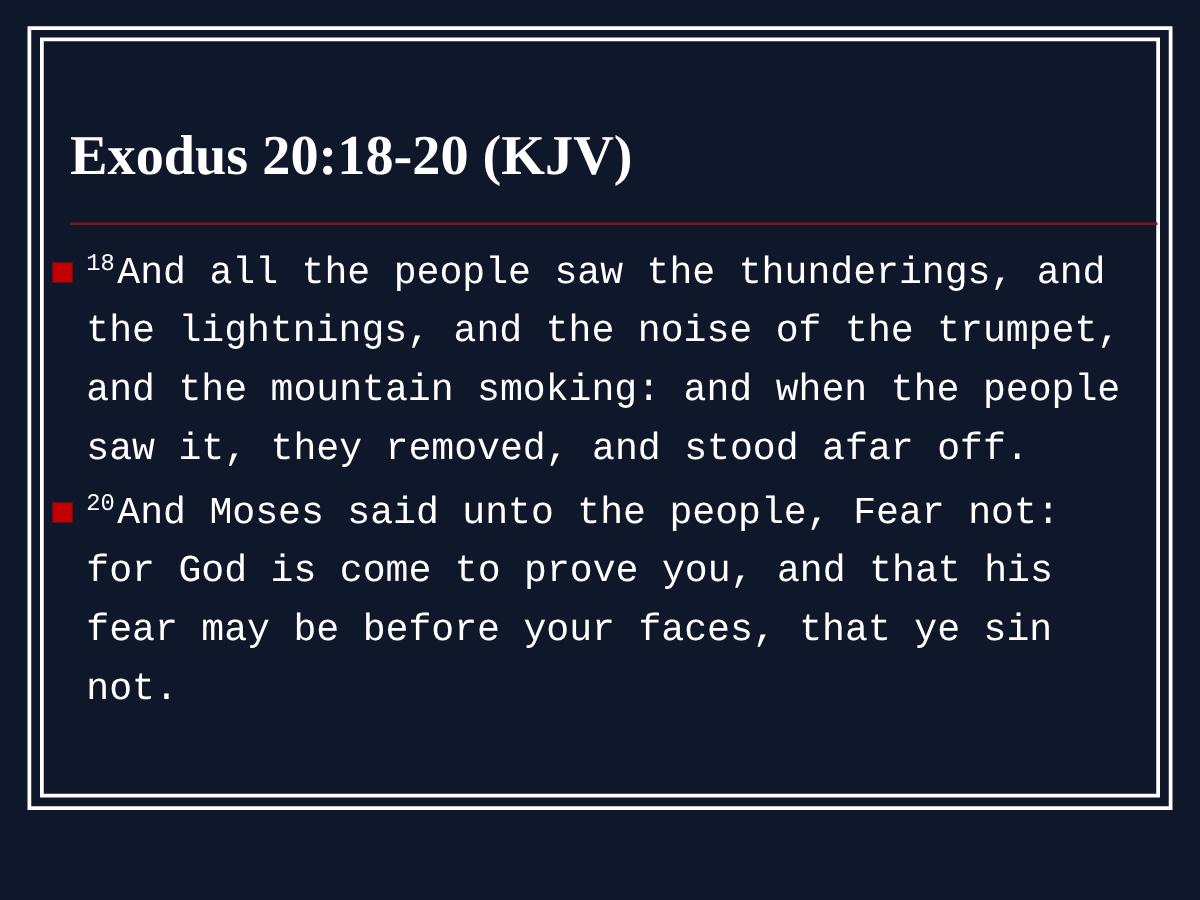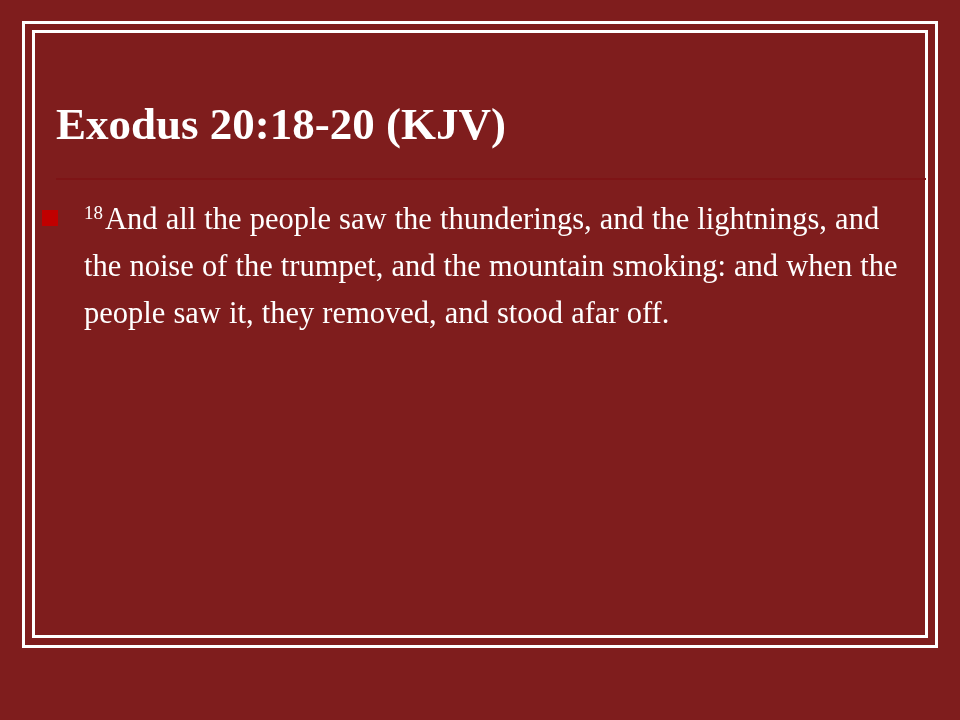--- a/index.html
+++ b/index.html
@@ -13,21 +13,21 @@
     height: 720px;
     overflow: hidden;
     font-family: "Liberation Sans", sans-serif;
   }
 
   
   .slide {
     position: relative;
     width: 960px;
     height: 720px;
-    background: #7f1d1d;
+    background: #0f172a;
   }
 
   
   .frame-outer {
     position: absolute;
     left: 22px;
     top: 21px;
     width: 916px;
     height: 627px;
     border: 3px solid #ffffff;
@@ -74,24 +74,24 @@
   
   .body-block {
     position: absolute;
     left: 36px;
     top: 196px;
     width: 888px;
   }
   .verse-item {
     position: relative;
     display: block;
-    padding-left: 48px;
+    padding-left: 33px;
     margin: 0 3px 4px 0;
     color: #ffffff;
-    font-family: Liberation Serif, serif;
+    font-family: Liberation Mono, monospace;
     font-size: 30.5px;
     line-height: 47px;
     text-align: left;
     word-spacing: 0.5px;
   }
   .verse-item:last-child { margin-bottom: 0; }
 
   .bullet-square {
     position: absolute;
     left: 6px;
@@ -124,16 +124,20 @@
   <div class="title-rule"></div>
 
   <div class="body-block">
 
     <p class="verse-item">
       <span class="bullet-square"></span>
       <span class="verse-num">18</span><span>And all the people saw the thunderings, and the lightnings, and the noise of the trumpet, and the mountain smoking: and when the people saw it, they removed, and stood afar off.</span>
     </p>
 
 
+    <p class="verse-item">
+      <span class="bullet-square"></span>
+      <span class="verse-num">20</span><span>And Moses said unto the people, Fear not: for God is come to prove you, and that his fear may be before your faces, that ye sin not.</span>
+    </p>
 
   </div>
 
 </div>
 
 </body></html>

